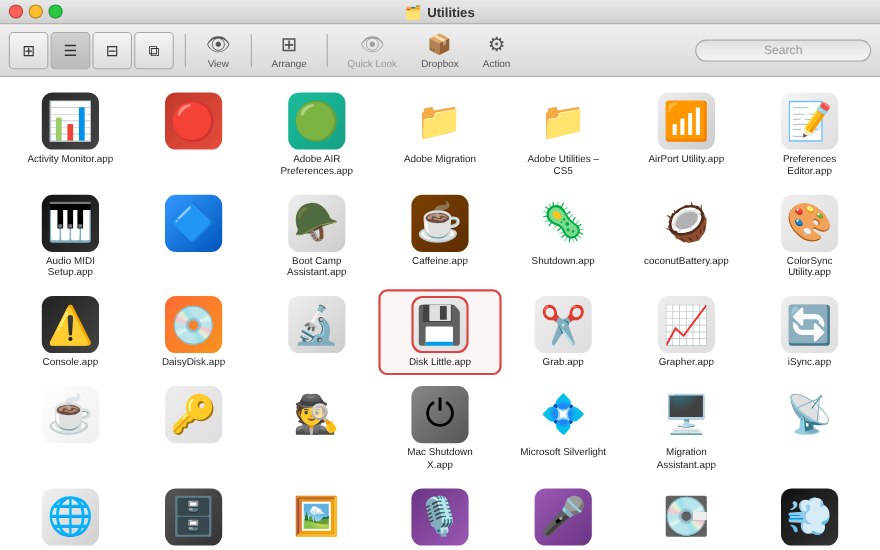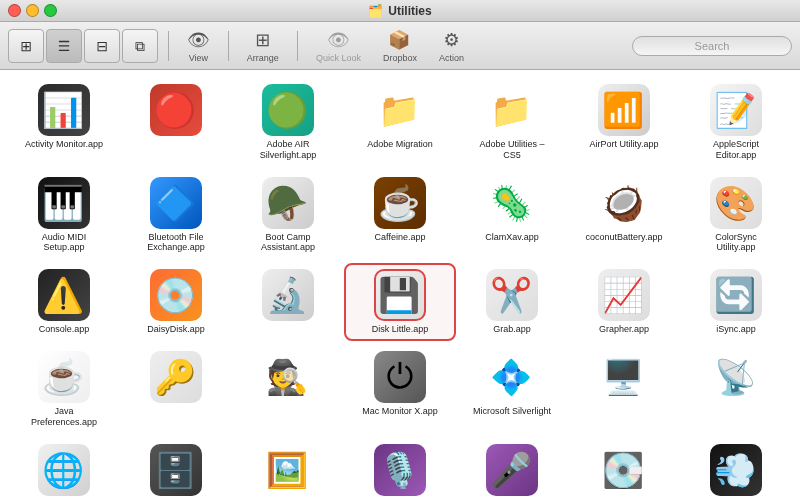--- a/index.html
+++ b/index.html
@@ -279,57 +279,56 @@
       <div class="grid" id="app-grid">
       <div class="app-item">
             <div class="app-icon icon-activity">📊</div>
             <div class="app-label">Activity Monitor.app</div>
           </div>
           <div class="app-item">
             <div class="app-icon icon-adobe-air">🔴</div>
           </div>
           <div class="app-item">
             <div class="app-icon icon-adobe-air2">🟢</div>
-            <div class="app-label">Adobe AIR Silverlight.app</div>
+            <div class="app-label">Adobe AIR Preferences.app</div>
           </div>
           <div class="app-item">
             <div class="app-icon icon-folder-blue">📁</div>
             <div class="app-label">Adobe Migration</div>
           </div>
           <div class="app-item">
             <div class="app-icon icon-adobe-util">📁</div>
             <div class="app-label">Adobe Utilities – CS5</div>
           </div>
           <div class="app-item">
             <div class="app-icon icon-airport">📶</div>
             <div class="app-label">AirPort Utility.app</div>
           </div>
           <div class="app-item">
             <div class="app-icon icon-applescript">📝</div>
-            <div class="app-label">AppleScript Editor.app</div>
+            <div class="app-label">Preferences Editor.app</div>
           </div>
           <div class="app-item">
             <div class="app-icon icon-audio-midi">🎹</div>
             <div class="app-label">Audio MIDI Setup.app</div>
           </div>
           <div class="app-item">
             <div class="app-icon icon-bluetooth">🔷</div>
-            <div class="app-label">Bluetooth File Exchange.app</div>
           </div>
           <div class="app-item">
             <div class="app-icon icon-bootcamp">🪖</div>
             <div class="app-label">Boot Camp Assistant.app</div>
           </div>
           <div class="app-item">
             <div class="app-icon icon-caffeine">☕</div>
             <div class="app-label">Caffeine.app</div>
           </div>
           <div class="app-item">
             <div class="app-icon icon-clamxav">🦠</div>
-            <div class="app-label">ClamXav.app</div>
+            <div class="app-label">Shutdown.app</div>
           </div>
           <div class="app-item">
             <div class="app-icon icon-coconut">🥥</div>
             <div class="app-label">coconutBattery.app</div>
           </div>
           <div class="app-item">
             <div class="app-icon icon-colorsync">🎨</div>
             <div class="app-label">ColorSync Utility.app</div>
           </div>
           <div class="app-item">
@@ -354,38 +353,38 @@
           <div class="app-item">
             <div class="app-icon icon-grapher">📈</div>
             <div class="app-label">Grapher.app</div>
           </div>
           <div class="app-item">
             <div class="app-icon icon-isync">🔄</div>
             <div class="app-label">iSync.app</div>
           </div>
           <div class="app-item">
             <div class="app-icon icon-java">☕</div>
-            <div class="app-label">Java Preferences.app</div>
           </div>
           <div class="app-item">
             <div class="app-icon icon-keychain">🔑</div>
           </div>
           <div class="app-item">
             <div class="app-icon icon-littlesnitch">🕵️</div>
           </div>
           <div class="app-item">
             <div class="app-icon icon-shutdown">⏻</div>
-            <div class="app-label">Mac Monitor X.app</div>
+            <div class="app-label">Mac Shutdown X.app</div>
           </div>
           <div class="app-item">
             <div class="app-icon icon-silverlight">💠</div>
             <div class="app-label">Microsoft Silverlight</div>
           </div>
           <div class="app-item">
             <div class="app-icon icon-migration">🖥️</div>
+            <div class="app-label">Migration Assistant.app</div>
           </div>
           <div class="app-item">
             <div class="app-icon icon-networklink">📡</div>
           </div>
           <div class="app-item">
             <div class="app-icon icon-netutil">🌐</div>
           </div>
           <div class="app-item">
             <div class="app-icon icon-paragon">🗄️</div>
           </div>

